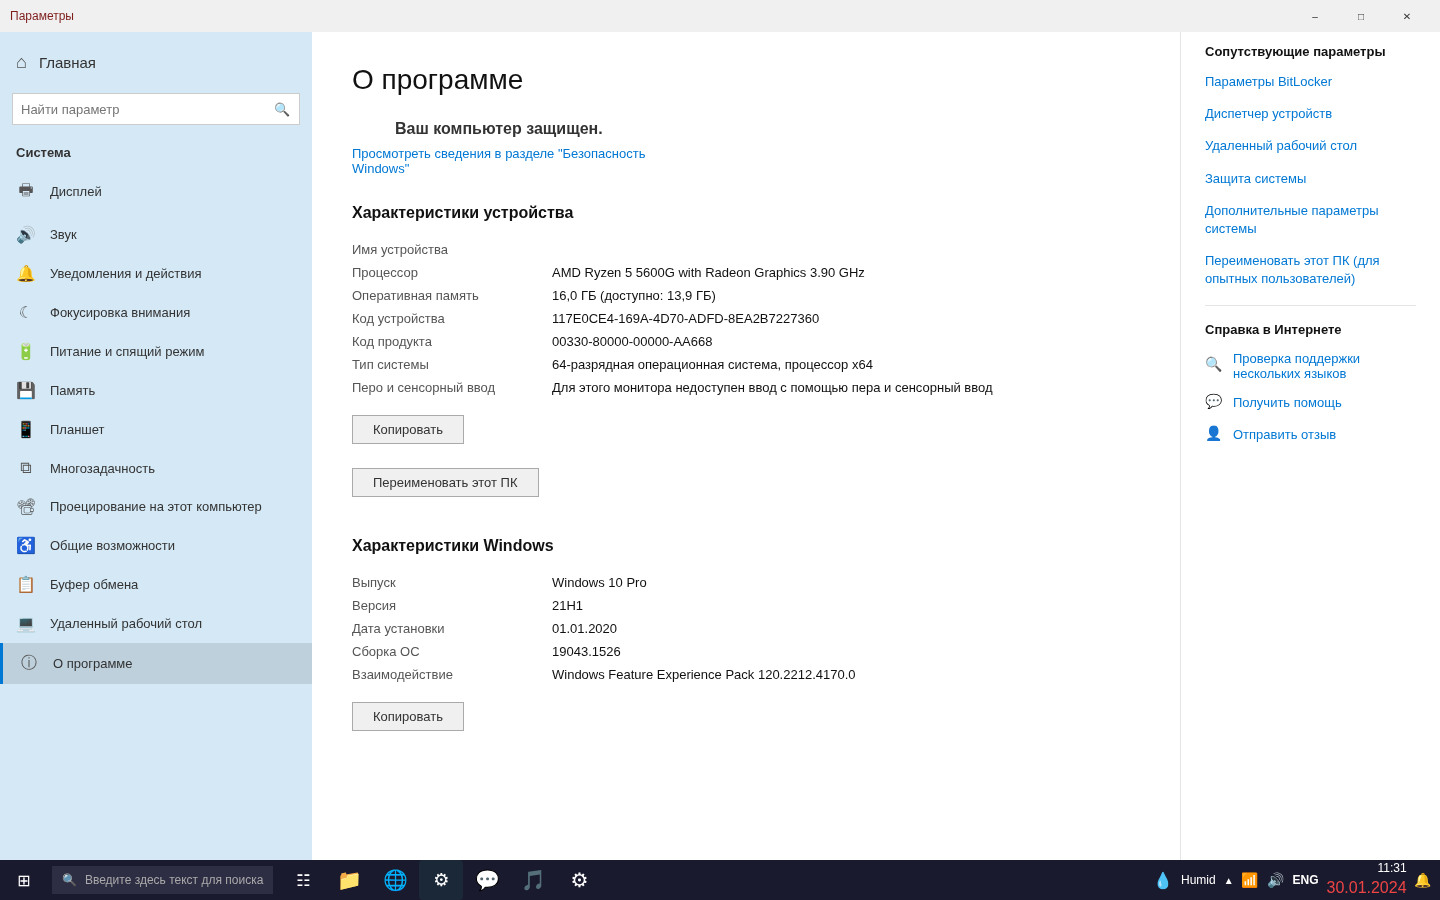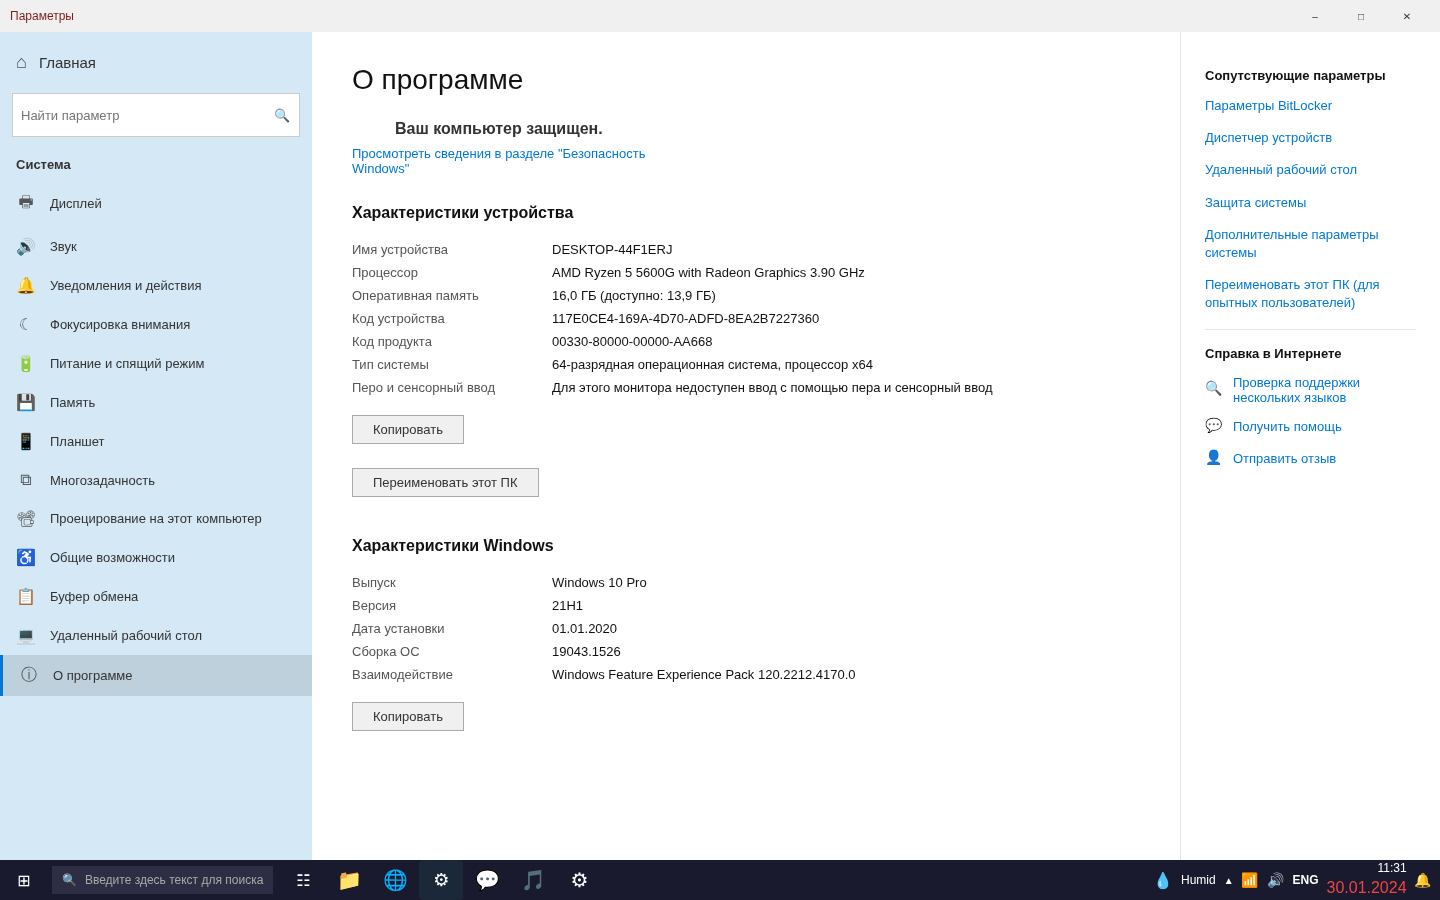--- a/index.html
+++ b/index.html
@@ -34,21 +34,21 @@
       display: flex; align-items: center; padding: 20px 16px;
       cursor: pointer; gap: 12px;
     }
     .sidebar-home-icon { font-size: 18px; color: #555; }
     .sidebar-home-label { font-size: 15px; color: #333; }
 
     .search-box {
       margin: 0 12px 16px 12px;
       display: flex; align-items: center;
       background: white; border: 1px solid #ccc;
-      height: 44px; padding: 12px 8px;
+      height: 32px; padding: 12px 8px;
     }
     .search-input {
       border: none; outline: none; width: 100%; font-size: 13px; background: transparent;
     }
     .search-icon { color: #666; font-size: 13px; cursor: pointer; }
 
     .sidebar-section-title {
       font-size: 13px; font-weight: 600; color: #333;
       padding: 4px 16px 8px 16px;
     }
@@ -84,21 +84,21 @@
     .info-value { font-size: 13px; color: #111; flex: 1; }
 
     .btn {
       border: 1px solid #aaa; background: #f0f0f0; padding: 6px 20px;
       font-size: 13px; cursor: pointer; margin-right: 5px; margin-bottom: 12px;
       color: #333;
     }
 
     
     .right-panel {
-      width: 260px; flex-shrink: 0; padding: 36px 24px;
+      width: 260px; flex-shrink: 0; padding: 12px 24px;
       background: white; border-left: 1px solid #e5e5e5;
     }
     .related-title { font-size: 13px; font-weight: 600; color: #111; margin-bottom: 14px; }
     .related-link { display: block; color: #0078d4; font-size: 13px; text-decoration: none; margin-bottom: 14px; line-height: 1.4; }
     .divider { border: none; border-top: 1px solid #e5e5e5; margin: 16px 0; }
 
     .help-item { display: flex; align-items: center; gap: 8px; margin-bottom: 12px; }
     .help-icon { width: 20px; height: 20px; font-size: 14px; color: #555; flex-shrink: 0; }
     .help-link { color: #0078d4; font-size: 13px; text-decoration: none; }
 
@@ -229,21 +229,20 @@
     <a class="security-link" href="#">
       <span>Просмотреть сведения в разделе "Безопасность</span><br>
       <span>Windows"</span>
     </a>
 
     <div class="section-heading">Характеристики устройства</div>
 
     <div class="info-table">
       <div class="info-row">
         <span class="info-label">Имя устройства</span>
-        <span class="info-value">DESKTOP-44F1ERJ</span>
       </div>
       <div class="info-row">
         <span class="info-label">Процессор</span>
         <span class="info-value">AMD Ryzen 5 5600G with Radeon Graphics 3.90 GHz</span>
       </div>
       <div class="info-row">
         <span class="info-label">Оперативная память</span>
         <span class="info-value">16,0 ГБ (доступно: 13,9 ГБ)</span>
       </div>
       <div class="info-row">

